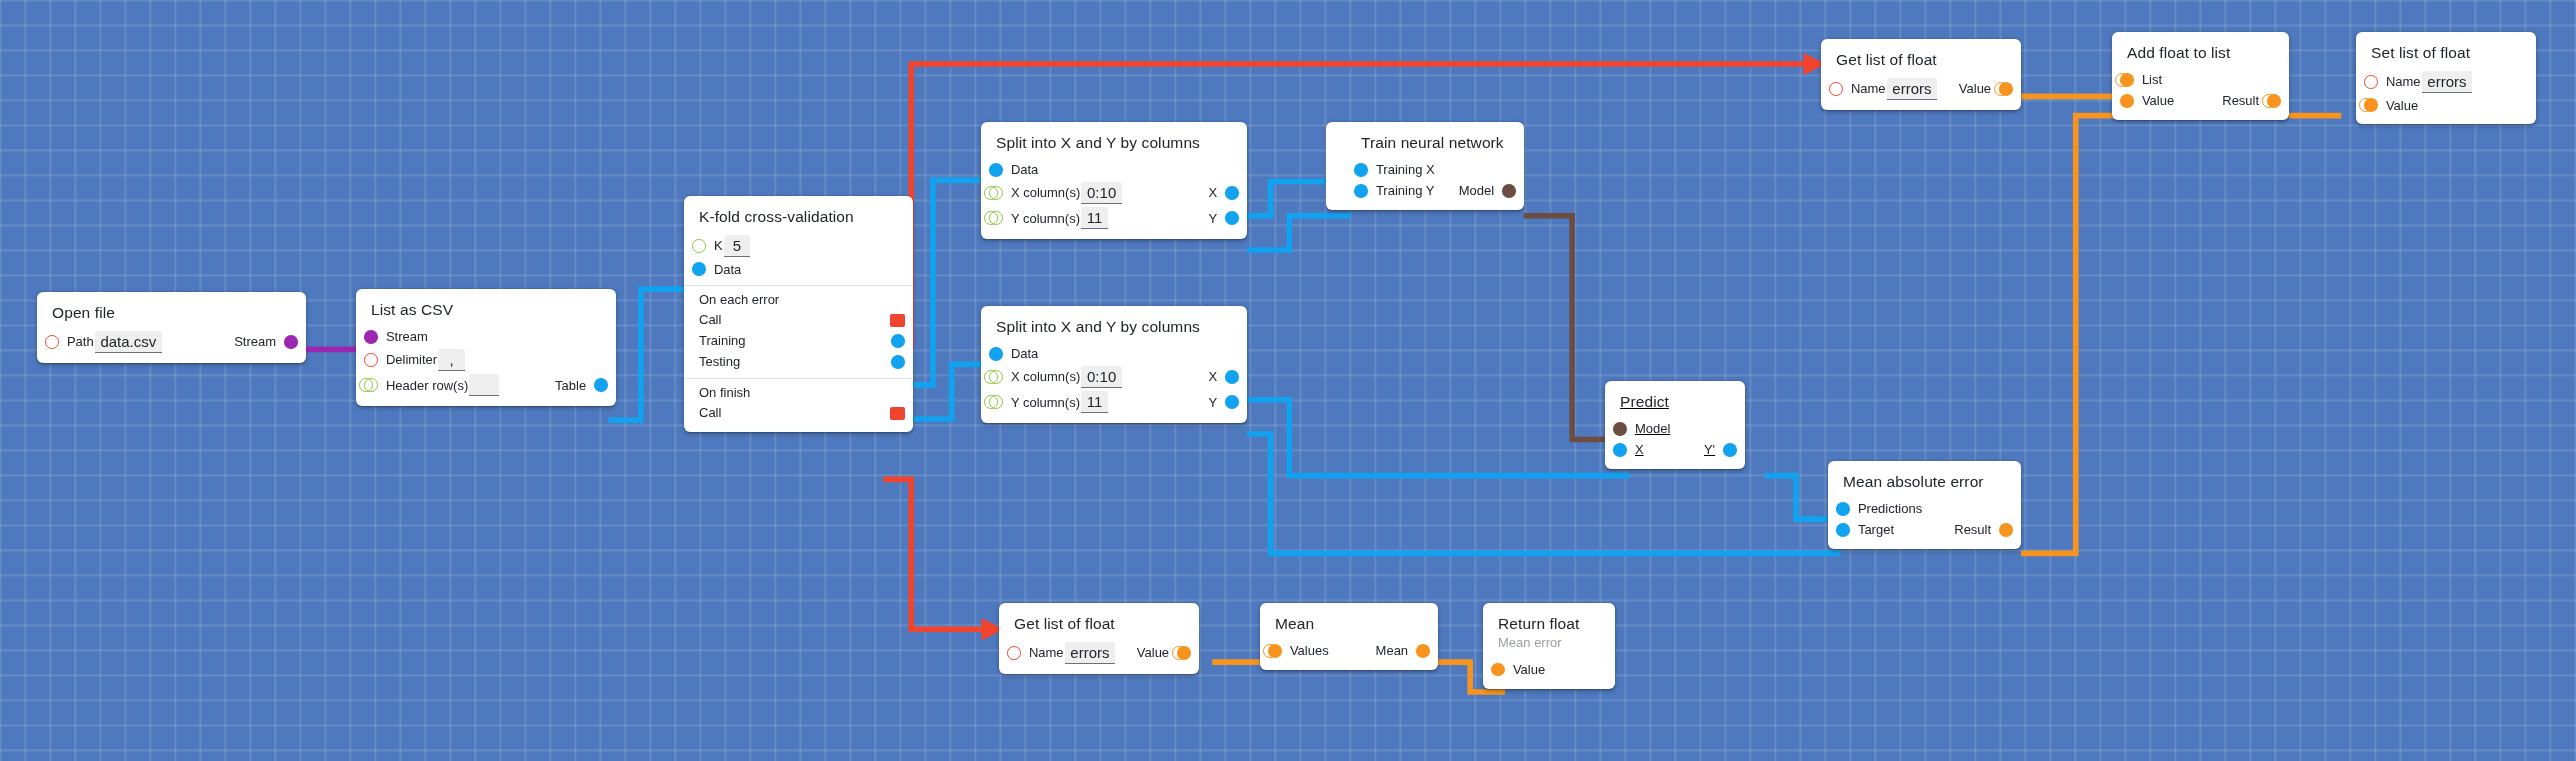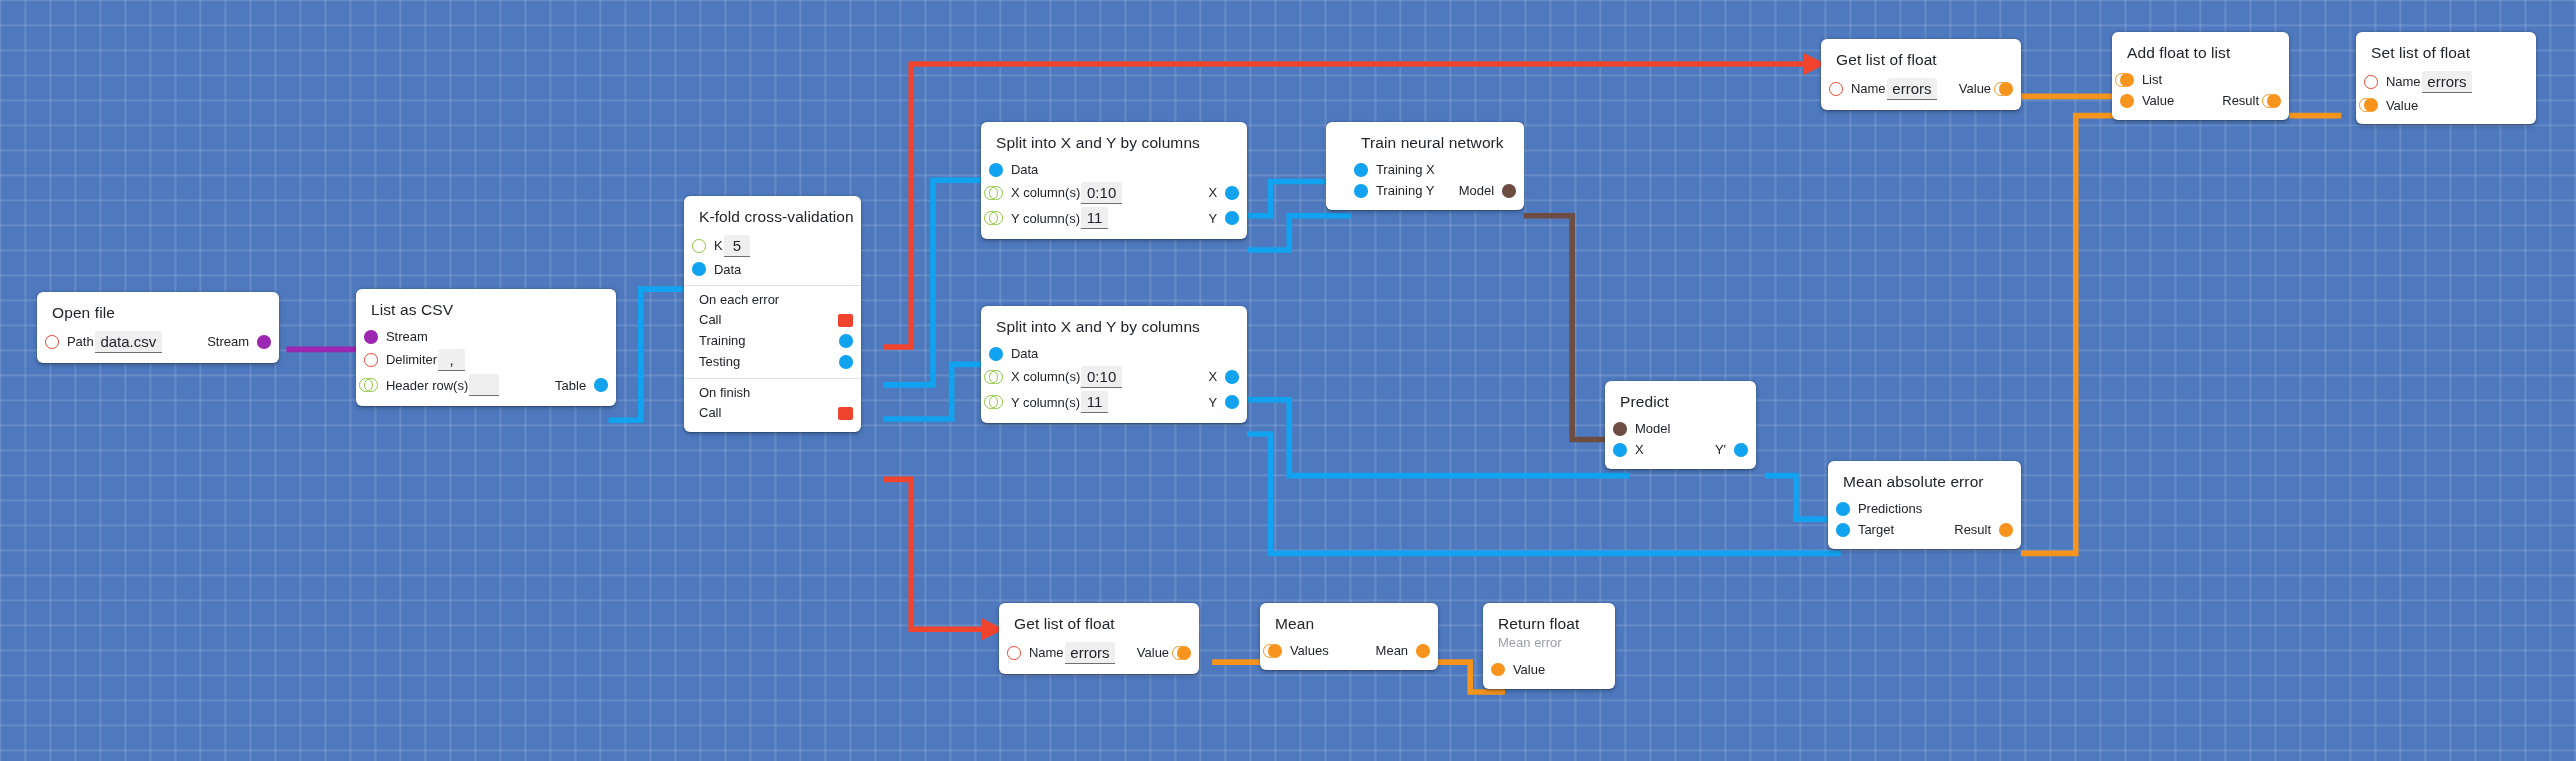--- a/index.html
+++ b/index.html
@@ -112,21 +112,21 @@
 
       <path stroke="#f7941d" d="M 3681,186 L 3765,186"></path>
 
       <path stroke="#f7941d" d="M 3250,-999 L 3250,-999"></path>
       <path stroke="#f7941d" d="M 1949,1065 L 2046,1065"></path>
 
       <path stroke="#f7941d" d="M 2309,1065 L 2364,1065 L 2364,1113 L 2420,1113"></path>
     </g>
   </svg>
 
-  <div class="node" style="left:37px;top:292px;width:242px;">
+  <div class="node" style="left:37px;top:292px;width:269px;">
     <div class="node-title">Open file</div>
     <div class="row">
       <span class="pglyph mr port-in c-red">
           <span class="ring"></span>
         </span>
       <span class="lbl">Path</span>
       <span class="field">data.csv</span>
       <span class="spacer"></span>
       <span class="lbl">Stream</span>
       <span class="pglyph ml port-out">
@@ -158,21 +158,21 @@
       <span class="lbl">Header row(s)</span>
       <span class="field blank">&nbsp;</span>
       <span class="spacer"></span>
       <span class="lbl">Table</span>
       <span class="pglyph ml port-out">
           <span class="dot bg-blue"></span>
         </span>
     </div>
   </div>
 
-  <div class="node" style="left:684px;top:196px;width:177px;">
+  <div class="node" style="left:684px;top:196px;width:229px;">
     <div class="node-title">K-fold cross-validation</div>
     <div class="row">
       <span class="pglyph mr port-in c-green">
           <span class="ring"></span>
         </span>
       <span class="lbl">K</span>
       <span class="field">5</span>
     </div>
     <div class="row">
       <span class="pglyph mr port-in">
@@ -296,21 +296,21 @@
         </span>
       <span class="lbl">Training Y</span>
       <span class="spacer"></span>
       <span class="lbl">Model</span>
       <span class="pglyph ml port-out">
           <span class="dot bg-brown"></span>
         </span>
     </div>
   </div>
 
-  <div class="node" style="left:1605px;top:381px;width:151px;">
+  <div class="node" style="left:1605px;top:381px;width:140px;text-decoration:underline;">
     <div class="node-title">Predict</div>
     <div class="row">
       <span class="pglyph mr port-in">
           <span class="dot bg-brown"></span>
         </span>
       <span class="lbl">Model</span>
     </div>
     <div class="row">
       <span class="pglyph mr port-in">
           <span class="dot bg-blue"></span>

